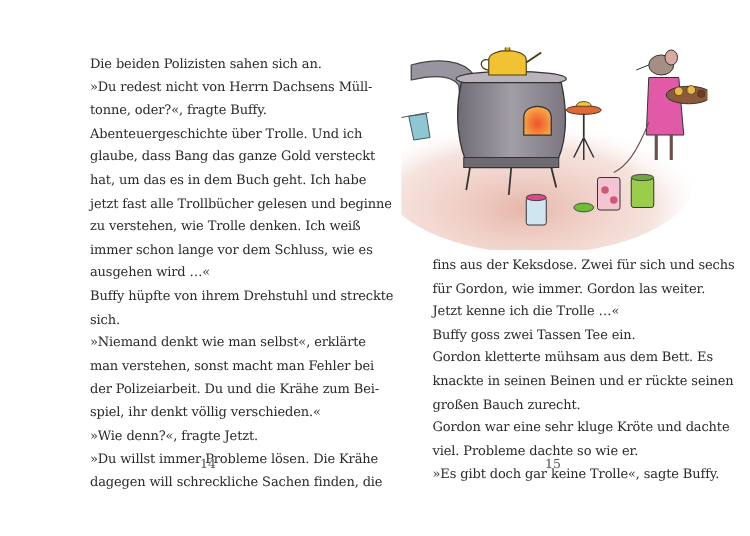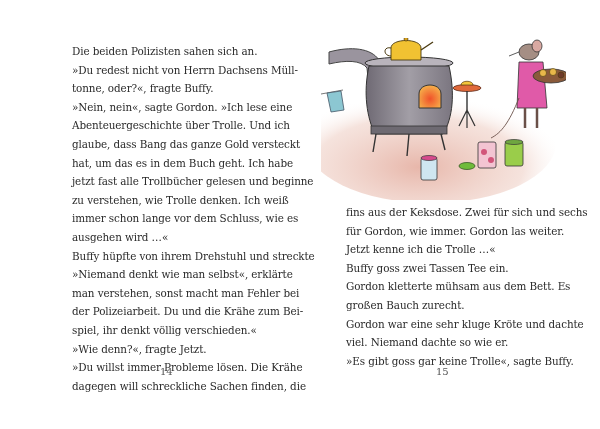--- a/index.html
+++ b/index.html
@@ -41,29 +41,29 @@
 </head>
 <body>
 
 <div class="spread">
 
   <div class="page page-left">
     <div class="text-col" id="left-text">
         <span class="line last">Die beiden Polizisten sahen sich an.</span>
         <span class="line">»Du redest nicht von Herrn Dachsens Müll-</span>
         <span class="line last">tonne, oder?«, fragte Buffy.</span>
-        <span class="line">»Nein, nein«, sagte Gordon. »Ich lese eine</span>
         <span class="line">Abenteuergeschichte über Trolle. Und ich</span>
         <span class="line">glaube, dass Bang das ganze Gold versteckt</span>
         <span class="line">hat, um das es in dem Buch geht. Ich habe</span>
         <span class="line">jetzt fast alle Trollbücher gelesen und beginne</span>
         <span class="line">zu verstehen, wie Trolle denken. Ich weiß</span>
         <span class="line">immer schon lange vor dem Schluss, wie es</span>
         <span class="line last">ausgehen wird …«</span>
         <span class="line">Buffy hüpfte von ihrem Drehstuhl und streckte</span>
+        <span class="line last">sich.</span>
         <span class="line">»Niemand denkt wie man selbst«, erklärte</span>
         <span class="line">man verstehen, sonst macht man Fehler bei</span>
         <span class="line">der Polizeiarbeit. Du und die Krähe zum Bei-</span>
         <span class="line last">spiel, ihr denkt völlig verschieden.«</span>
         <span class="line last">»Wie denn?«, fragte Jetzt.</span>
         <span class="line">»Du willst immer Probleme lösen. Die Krähe</span>
         <span class="line">dagegen will schreckliche Sachen finden, die</span>
       </div>
     <div class="page-number">14</div>
   </div>
@@ -149,20 +149,21 @@
         <ellipse cx="146" cy="128" rx="8" ry="3.5" fill="#6fbb3a" stroke="#2a4a1a" stroke-width="0.7"></ellipse>
       </g>
     </svg>
 
     <div class="text-col" id="right-text">
         <span class="line">fins aus der Keksdose. Zwei für sich und sechs</span>
         <span class="line last">für Gordon, wie immer. Gordon las weiter.</span>
         <span class="line last">Jetzt kenne ich die Trolle …«</span>
         <span class="line last">Buffy goss zwei Tassen Tee ein.</span>
         <span class="line">Gordon kletterte mühsam aus dem Bett. Es</span>
+        <span class="line">knackte in seinen Beinen und er rückte seinen</span>
         <span class="line last">großen Bauch zurecht.</span>
         <span class="line">Gordon war eine sehr kluge Kröte und dachte</span>
-        <span class="line last">viel. Niemand dachte so wie er.</span>
-        <span class="line last">»Es gibt goss gar keine Trolle«, sagte Buffy.</span>
+        <span class="line last">viel. Probleme dachte so wie er.</span>
+        <span class="line last">»Es gibt doch gar keine Trolle«, sagte Buffy.</span>
       </div>
     <div class="page-number">15</div>
   </div>
 </div>
 
 </body></html>

